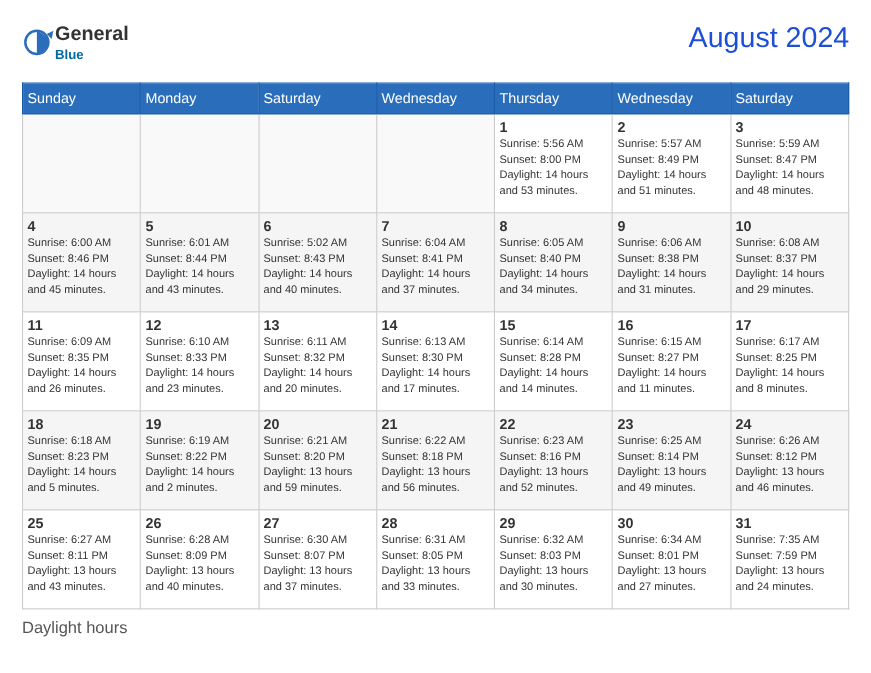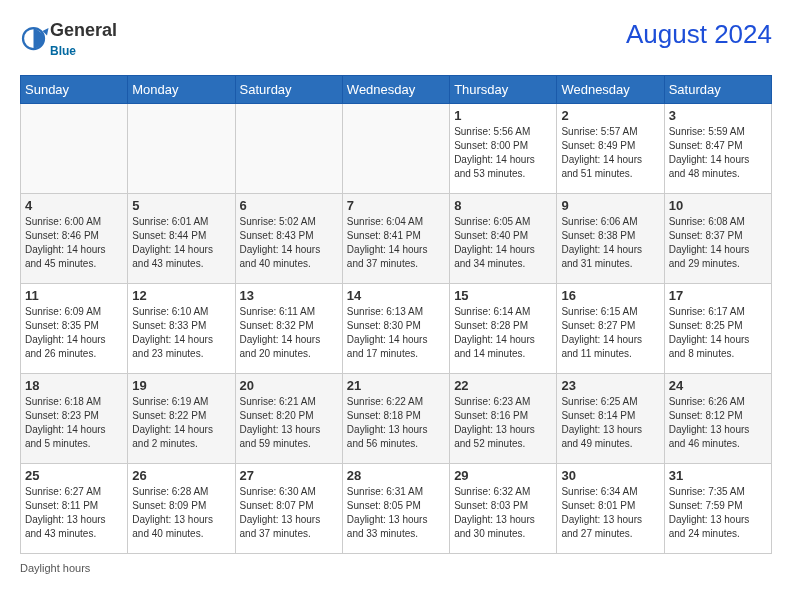--- a/index.html
+++ b/index.html
@@ -73,21 +73,21 @@
     .day-info {
       font-size: 10px;
       color: #333;
       line-height: 1.4;
     }
     .empty-cell {
       background: #f9f9f9;
     }
     .footer-note {
       margin-top: 8px;
-      font-size: 11px;
+      font-size: 15px;
       color: #555;
     }
   </style>
 </head>
 <body>
 
 <div class="header">
   <div class="logo">
     <svg class="logo-icon" viewBox="0 0 40 40" xmlns="http://www.w3.org/2000/svg">
       <circle cx="18" cy="18" r="14" fill="none" stroke="#2a6ebb" stroke-width="3"></circle>

